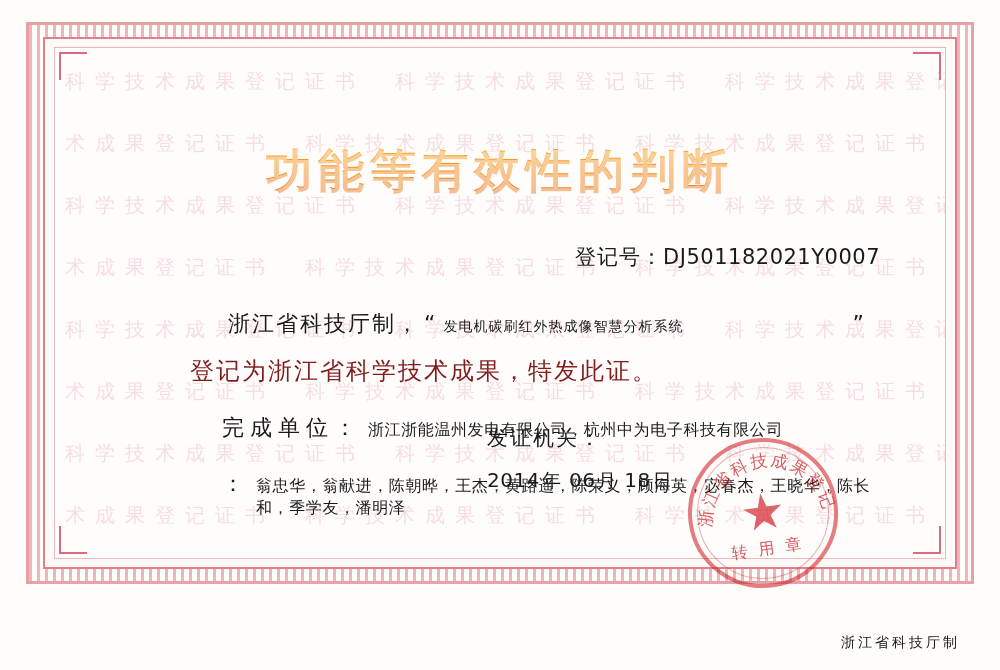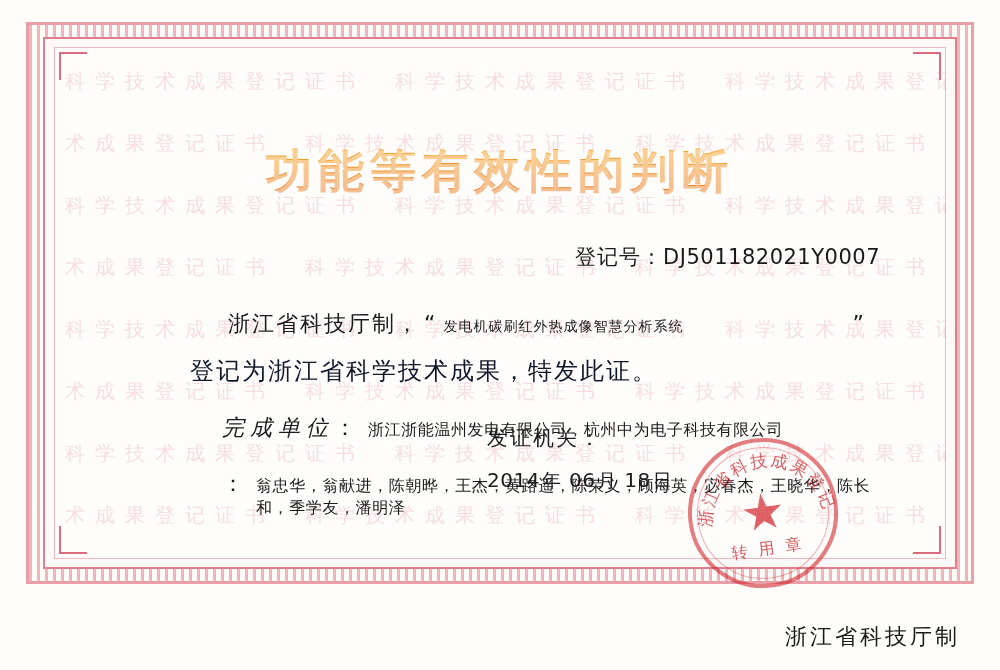--- a/index.html
+++ b/index.html
@@ -133,35 +133,34 @@
     font-family: Liberation Serif, serif;
   }
   .para1 .quote-close {
     margin-left: auto;
     padding-right: 24px;
   }
   .para2 {
     margin-top: 16px;
     padding-left: 80px;
     font-size: 24px;
-    color: #0f172a;
+    color: #7f1d1d;
     letter-spacing: 2px;
   }
   .field {
     margin-top: 26px;
     padding-left: 112px;
     display: flex;
     align-items: baseline;
     font-size: 22px;
     color: #1a1a1a;
   }
   .field .label {
     letter-spacing: 6px;
     white-space: nowrap;
-    font-style: italic;
   }
   .field .colon { margin: 0 2px 0 0; }
   .field .value {
     font-size: 16px;
     letter-spacing: 0.6px;
     padding-left: 10px;
     line-height: 1.4;
   }
 
   
@@ -251,21 +250,21 @@
     font-size: 16px;
     color: rgba(200,32,38,0.9);
     letter-spacing: 3px;
   }
 
   
   .footer {
     position: absolute;
     right: 40px;
     bottom: 18px;
-    font-size: 22px;
+    font-size: 14px;
     letter-spacing: 3px;
     color: #1b1b1b;
   }
 </style>
 </head>
 <body>
 
 <div id="certificate">
 
   <div class="frame-outer">

